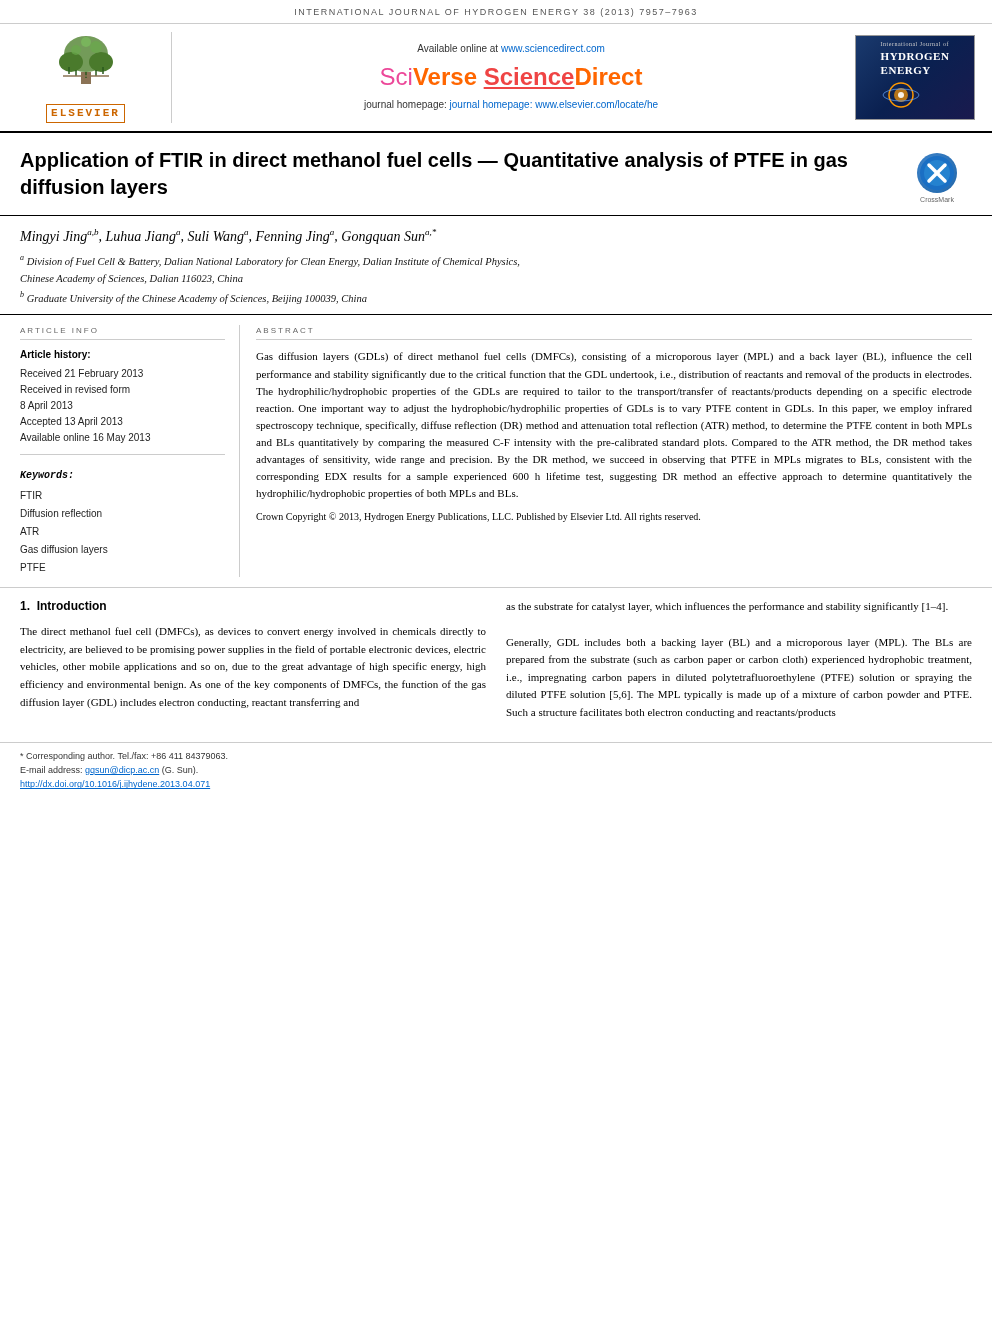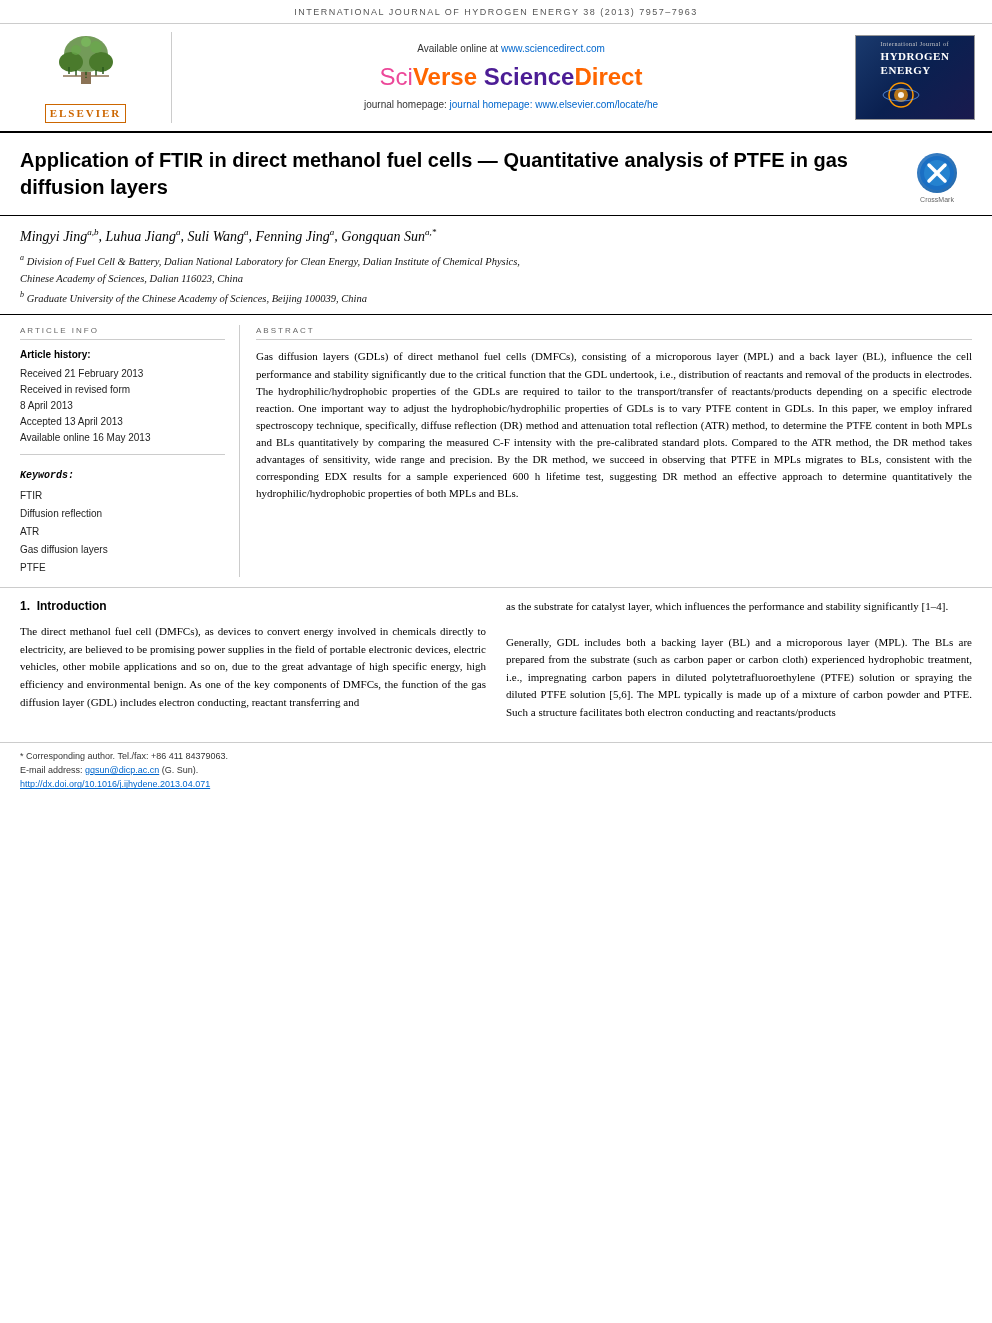--- a/index.html
+++ b/index.html
@@ -39,21 +39,21 @@
       display: flex;
       flex-direction: column;
       align-items: center;
       justify-content: center;
       border-right: 1px solid #ccc;
       padding-right: 12px;
       margin-right: 12px;
     }
 
     .elsevier-logo .elsevier-text {
-      font-family: Liberation Serif, serif;
+      font-family: Liberation Mono, monospace;
       font-size: 11px;
       color: #cc6600;
       font-weight: bold;
       letter-spacing: 2px;
       margin-top: 17px;
       border: 1px solid #cc6600;
       padding: 1px 4px;
     }
 
     .sciverse-area {
@@ -76,21 +76,21 @@
       text-decoration: none;
     }
 
     .sciverse-title {
       font-size: 24px;
       font-family: Arial, sans-serif;
     }
 
     .sciverse-title .sci { color: #ec4899; font-weight: normal; }
     .sciverse-title .verse { color: #f60; font-weight: bold; }
-    .sciverse-title .sd { color: #4c1d95; font-weight: bold; }
+    .sciverse-title .sd { color: #ef4444; font-weight: bold; text-decoration: underline; }
     .sciverse-title .sd2 { color: #f60; font-weight: bold; }
 
     .journal-hp {
       font-size: 10px;
       color: #333;
       font-family: Arial, sans-serif;
       margin-top: 4px;
     }
 
     .journal-hp a { color: #0066cc; text-decoration: none; }
@@ -479,20 +479,21 @@
       <p>Diffusion reflection</p>
       <p>ATR</p>
       <p>Gas diffusion layers</p>
       <p>PTFE</p>
     </div>
   </div>
 
   <div class="right-col">
     <div class="section-label">ABSTRACT</div>
     <div class="abstract-text">Gas diffusion layers (GDLs) of direct methanol fuel cells (DMFCs), consisting of a microporous layer (MPL) and a back layer (BL), influence the cell performance and stability significantly due to the critical function that the GDL undertook, i.e., distribution of reactants and removal of the products in electrodes. The hydrophilic/hydrophobic properties of the GDLs are required to tailor to the transport/transfer of reactants/products depending on a specific electrode reaction. One important way to adjust the hydrophobic/hydrophilic properties of GDLs is to vary PTFE content in GDLs. In this paper, we employ infrared spectroscopy technique, specifically, diffuse reflection (DR) method and attenuation total reflection (ATR) method, to determine the PTFE content in both MPLs and BLs quantitatively by comparing the measured C-F intensity with the pre-calibrated standard plots. Compared to the ATR method, the DR method takes advantages of sensitivity, wide range and precision. By the DR method, we succeed in observing that PTFE in MPLs migrates to BLs, consistent with the corresponding EDX results for a sample experienced 600 h lifetime test, suggesting DR method an effective approach to determine quantitatively the hydrophilic/hydrophobic properties of both MPLs and BLs.</div>
+    <div class="copyright-line">Crown Copyright © 2013, Hydrogen Energy Publications, LLC. Published by Elsevier Ltd. All rights reserved.</div>
   </div>
 </div>
 
 <div class="main-body">
 
   <div class="body-left">
     <div class="section-title">
       <span>1.</span>&nbsp;&nbsp;<span>Introduction</span>
     </div>
     <div class="body-text">The direct methanol fuel cell (DMFCs), as devices to convert energy involved in chemicals directly to electricity, are believed to be promising power supplies in the field of portable electronic devices, electric vehicles, other mobile applications and so on, due to the great advantage of high specific energy, high efficiency and environmental benign. As one of the key components of DMFCs, the function of the gas diffusion layer (GDL) includes electron conducting, reactant transferring and</div>

